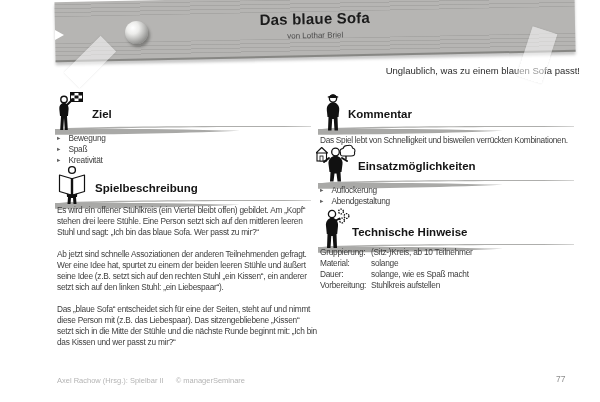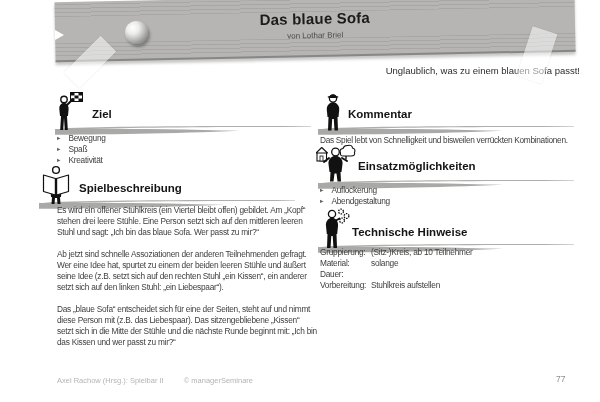--- a/index.html
+++ b/index.html
@@ -46,21 +46,21 @@
         line-height:10.9px;color:#3d3d3d;}
   .desc p{margin:0 0 11.5px 0;}
   .comment{position:absolute;left:320px;top:135px;width:258px;font-size:8.3px;letter-spacing:-0.3px;
         line-height:10.5px;color:#3d3d3d;white-space:nowrap;}
   .tech{position:absolute;left:320px;top:247px;width:258px;font-size:8.3px;letter-spacing:-0.25px;color:#3d3d3d;}
   .tech .row{display:flex;line-height:11px;}
   .tech .label{width:51px;flex:none;}
 
   
   .footer-left{position:absolute;left:57px;top:376px;font-size:7.5px;color:#b4b4b4;letter-spacing:0;}
-  .footer-left .copy{margin-left:20px;}
+  .footer-left .copy{margin-left:12px;}
   .page-num{position:absolute;left:556px;top:374px;font-size:8.5px;color:#8e8e8e;}
 </style>
 </head>
 <body>
 
 <div class="page">
 
   <div class="banner">
     <div class="banner-lines top"></div>
     <div class="banner-lines bottom"></div>
@@ -102,21 +102,21 @@
     <li>
         <span class="tri">►</span>
         <span>Spaß</span>
       </li>
     <li>
         <span class="tri">►</span>
         <span>Kreativität</span>
       </li>
   </ul>
 
-  <div class="section" style="left:39px;top:168px;width:258px;">
+  <div class="section" style="left:55px;top:168px;width:258px;">
     <svg class="swoosh" style="top:30px;width:258px;" viewBox="0 0 258 12" preserveAspectRatio="none">
       <path d="M4,4.2 C70,2.2 180,1.6 256,2.4 L256,3.1 C180,2.6 70,3.4 20,5.4 Z" fill="#aeaeac"></path>
       <path d="M0,5 C45,4.2 120,5 185,6.8 C120,9.8 40,10.6 0,10.8 Z" fill="#a9a9a7"></path>
     </svg>
     <svg class="icon" style="left:2px;top:-3px;" width="30" height="40" viewBox="0 0 30 40">
       <circle cx="15" cy="5" r="3.4" fill="#fff" stroke="#111" stroke-width="1.4"></circle>
       <path d="M9,13 L21,13 L20,32 L10,32 Z" fill="#111"></path>
       <path d="M11,32 L10.5,39 L13.5,39 L14,33 L16,33 L16.5,39 L19.5,39 L19,32 Z" fill="#111"></path>
       <path d="M2.5,10 L14.4,13.5 L14.4,30 L2.5,26.5 Z" fill="#fff" stroke="#111" stroke-width="1.2" stroke-linejoin="round"></path>
       <path d="M27.5,10 L15.6,13.5 L15.6,30 L27.5,26.5 Z" fill="#fff" stroke="#111" stroke-width="1.2" stroke-linejoin="round"></path>
@@ -198,20 +198,21 @@
     <div class="row">
       <span class="label">Gruppierung:</span>
       <span class="value">(Sitz-)Kreis, ab 10 Teilnehmer</span>
     </div>
     <div class="row">
       <span class="label">Material:</span>
       <span class="value">solange</span>
     </div>
     <div class="row">
       <span class="label">Dauer:</span>
+      <span class="value">solange, wie es Spaß macht</span>
     </div>
     <div class="row">
       <span class="label">Vorbereitung:</span>
       <span class="value">Stuhlkreis aufstellen</span>
     </div>
   </div>
 
   <div class="footer-left">
     <span>Axel Rachow (Hrsg.): Spielbar II</span><span class="copy">© managerSeminare</span>
   </div>

